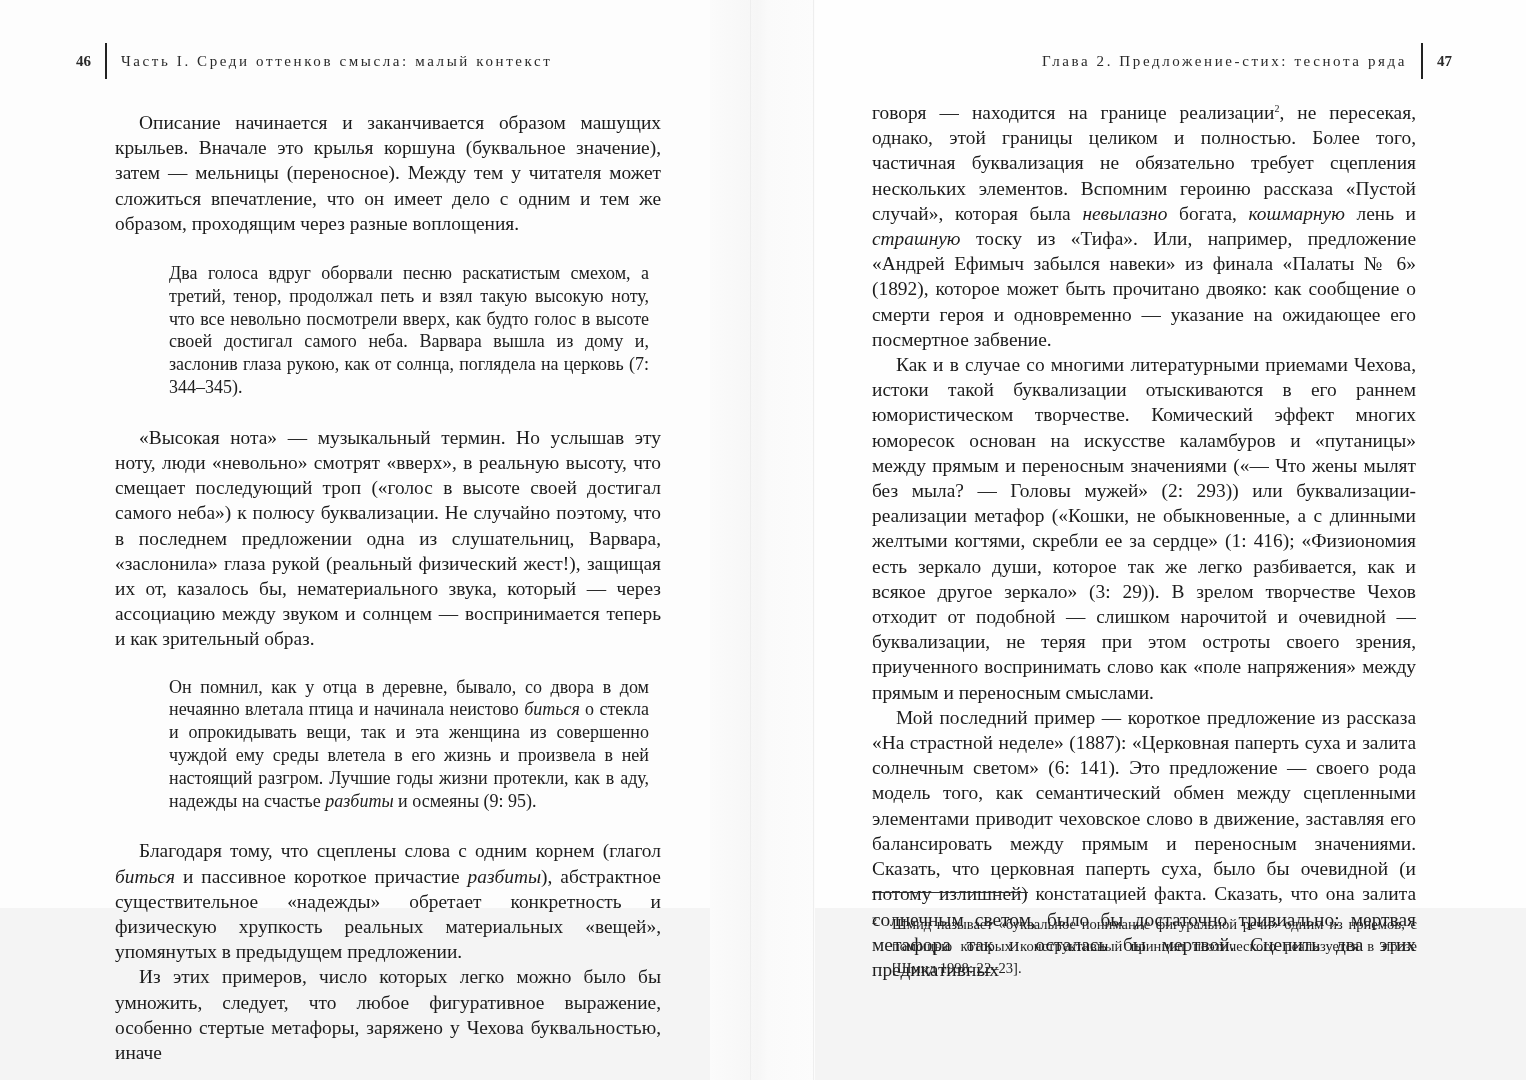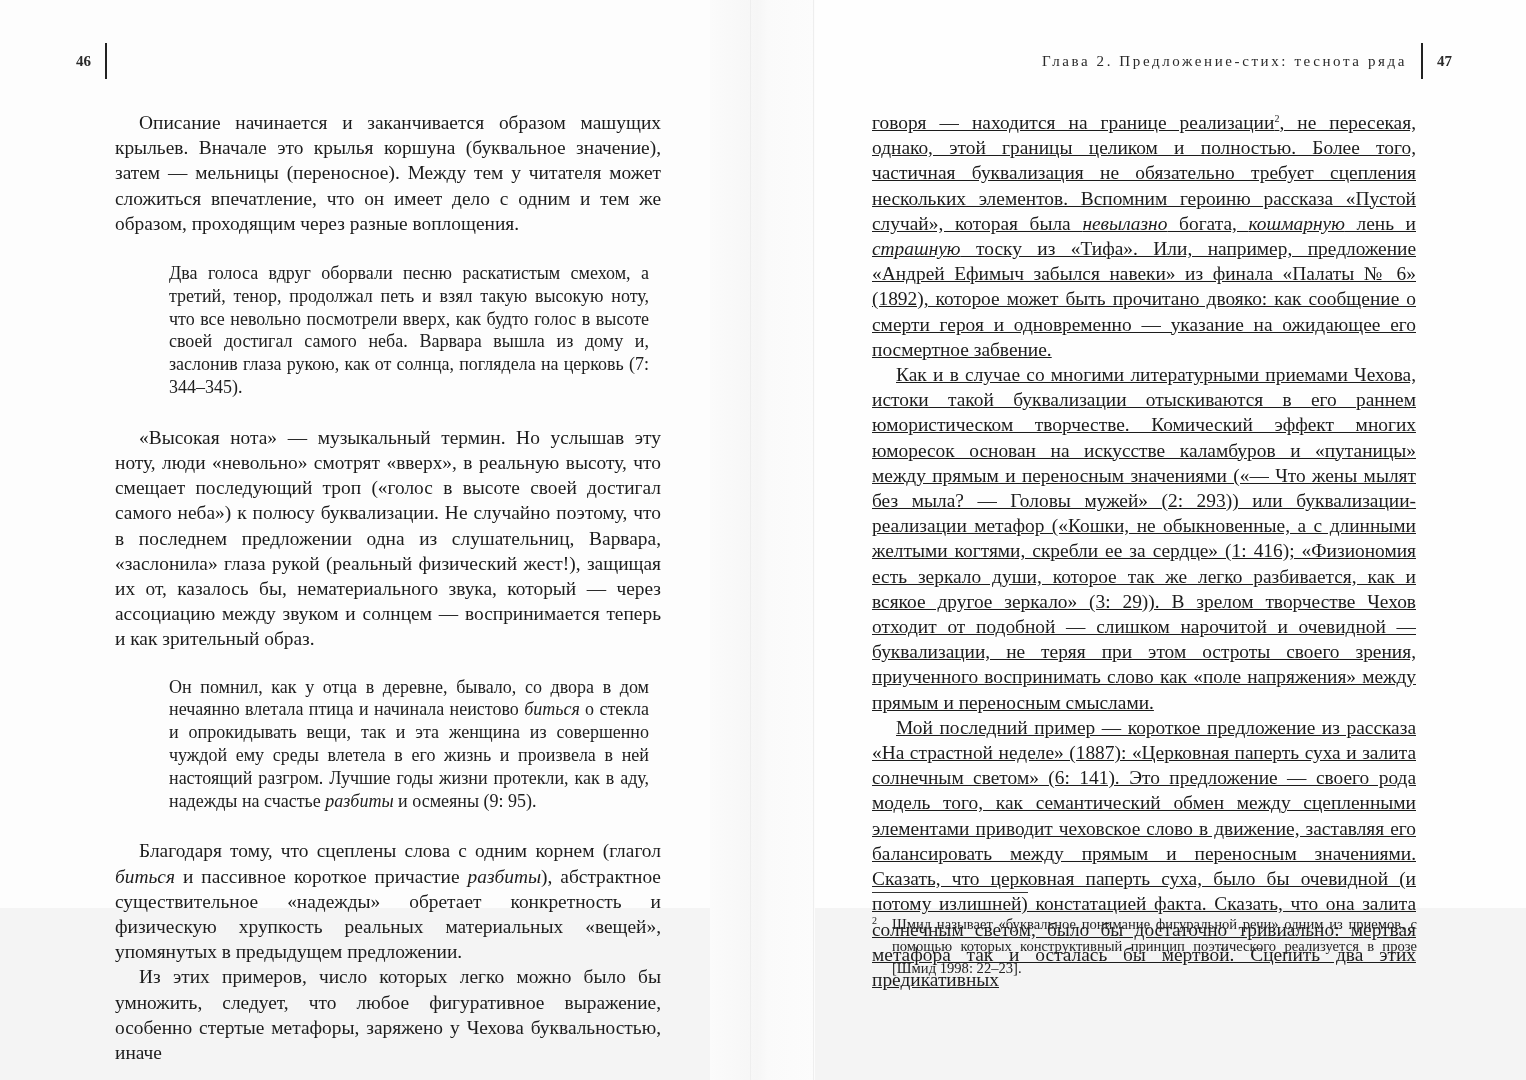--- a/index.html
+++ b/index.html
@@ -61,20 +61,21 @@
   }
   sup { font-size: 10px; line-height: 0; }
 </style>
 </head>
 <body>
 
 <div class="page left">
   <div class="runhead">
     <span class="pnum">46</span>
     <span class="bar"></span>
+    <span>Часть I. Среди оттенков смысла: малый контекст</span>
   </div>
 
   <div class="text" style="top:110px;margin-left:9px;">
     <p>Описание начинается и заканчивается образом машущих крыльев. Вначале это крылья коршуна (буквальное значение), затем — мельницы (переносное). Между тем у читателя может сложиться впечатление, что он имеет дело с одним и тем же образом, проходящим через разные воплощения.</p>
     <div class="gap-a"></div>
     <p class="quote noindent">Два голоса вдруг оборвали песню раскатистым смехом, а третий, тенор, продолжал петь и взял такую высокую ноту, что все невольно посмотрели вверх, как будто голос в высоте своей достигал самого неба. Варвара вышла из дому и, заслонив глаза рукою, как от солнца, поглядела на церковь (7: 344–345).</p>
     <div class="gap-a"></div>
     <p>«Высокая нота» — музыкальный термин. Но услышав эту ноту, люди «невольно» смотрят «вверх», в реальную высоту, что смещает последующий троп («голос в высоте своей достигал самого неба») к полюсу буквализации. Не случайно поэтому, что в последнем предложении одна из слушательниц, Варвара, «заслонила» глаза рукой (реальный физический жест!), защищая их от, казалось бы, нематериального звука, который — через ассоциацию между звуком и солнцем — воспринимается теперь и как зрительный образ.</p>
     <div class="gap-b"></div>
     <p class="quote noindent"><span>Он помнил, как у отца в деревне, бывало, со двора в дом нечаянно влетала птица и начинала неистово </span><em>биться</em><span> о стекла и опрокидывать вещи, так и эта женщина из совершенно чуждой ему среды влетела в его жизнь и произвела в ней настоящий разгром. Лучшие годы жизни протекли, как в аду, надежды на счастье </span><em>разбиты</em><span> и осмеяны (9: 95).</span></p>
@@ -89,21 +90,21 @@
   <div class="strip" style="left:103px;"></div>
 </div>
 
 <div class="page right">
   <div class="runhead">
     <span>Глава 2. Предложение-стих: теснота ряда</span>
     <span class="bar"></span>
     <span class="pnum">47</span>
   </div>
 
-  <div class="text" style="top:110px;text-decoration:underline;">
+  <div class="text" style="top:100px;">
     <p class="noindent"><span>говоря — находится на границе реализации</span><sup>2</sup><span>, не пересекая, однако, этой границы целиком и полностью. Более того, частичная буквализация не обязательно требует сцепления нескольких элементов. Вспомним героиню рассказа «Пустой случай», которая была </span><em>невылазно</em><span> богата, </span><em>кошмарную</em><span> лень и </span><em>страшную</em><span> тоску из «Тифа». Или, например, предложение «Андрей Ефимыч забылся навеки» из финала «Палаты № 6» (1892), которое может быть прочитано двояко: как сообщение о смерти героя и одновременно — указание на ожидающее его посмертное забвение.</span></p>
     <p>Как и в случае со многими литературными приемами Чехова, истоки такой буквализации отыскиваются в его раннем юмористическом творчестве. Комический эффект многих юморесок основан на искусстве каламбуров и «путаницы» между прямым и переносным значениями («— Что жены мылят без мыла? — Головы мужей» (2: 293)) или буквализации-реализации метафор («Кошки, не обыкновенные, а с длинными желтыми когтями, скребли ее за сердце» (1: 416); «Физиономия есть зеркало души, которое так же легко разбивается, как и всякое другое зеркало» (3: 29)). В зрелом творчестве Чехов отходит от подобной — слишком нарочитой и очевидной — буквализации, не теряя при этом остроты своего зрения, приученного воспринимать слово как «поле напряжения» между прямым и переносным смыслами.</p>
     <p>Мой последний пример — короткое предложение из рассказа «На страстной неделе» (1887): «Церковная паперть суха и залита солнечным светом» (6: 141). Это предложение — своего рода модель того, как семантический обмен между сцепленными элементами приводит чеховское слово в движение, заставляя его балансировать между прямым и переносным значениями. Сказать, что церковная паперть суха, было бы очевидной (и потому излишней) констатацией факта. Сказать, что она залита солнечным светом, было бы достаточно тривиально: мертвая метафора так и осталась бы мертвой. Сцепить два этих предикативных</p>
   </div>
 
   <div class="fn-rule"></div>
   <div class="footnote">
     <span class="fn-mark">2</span>
     <span>Шмид называет «буквальное понимание фигуральной речи» одним из приемов, с помощью которых конструктивный принцип поэтического реализуется в прозе [Шмид 1998: 22–23].</span>
   </div>

